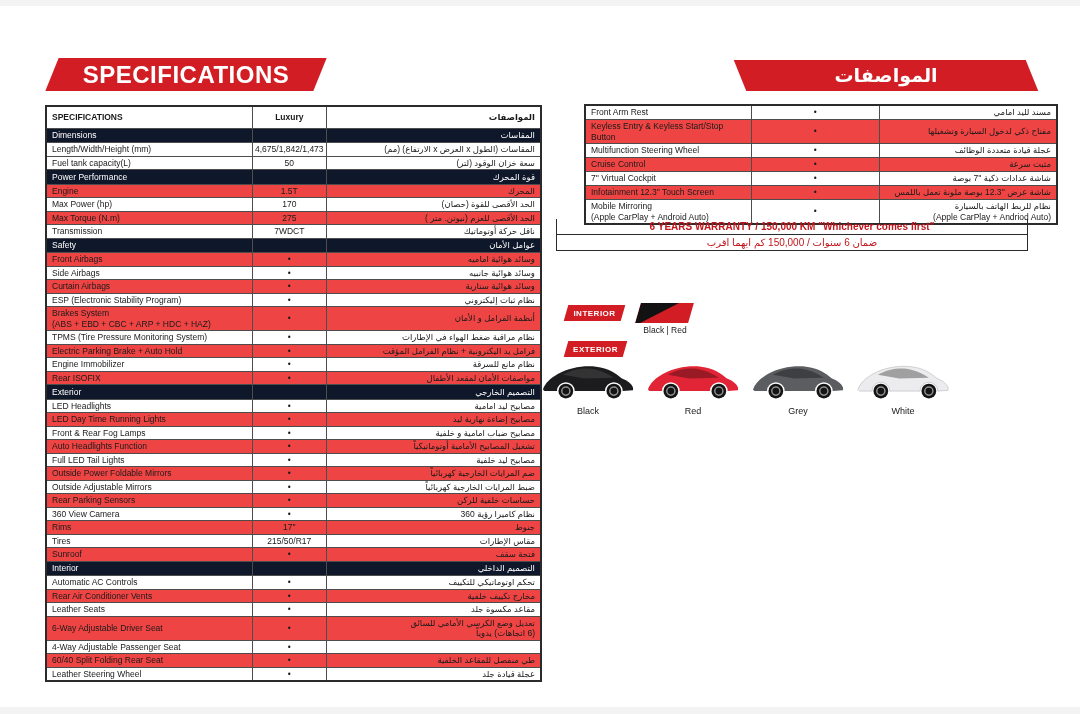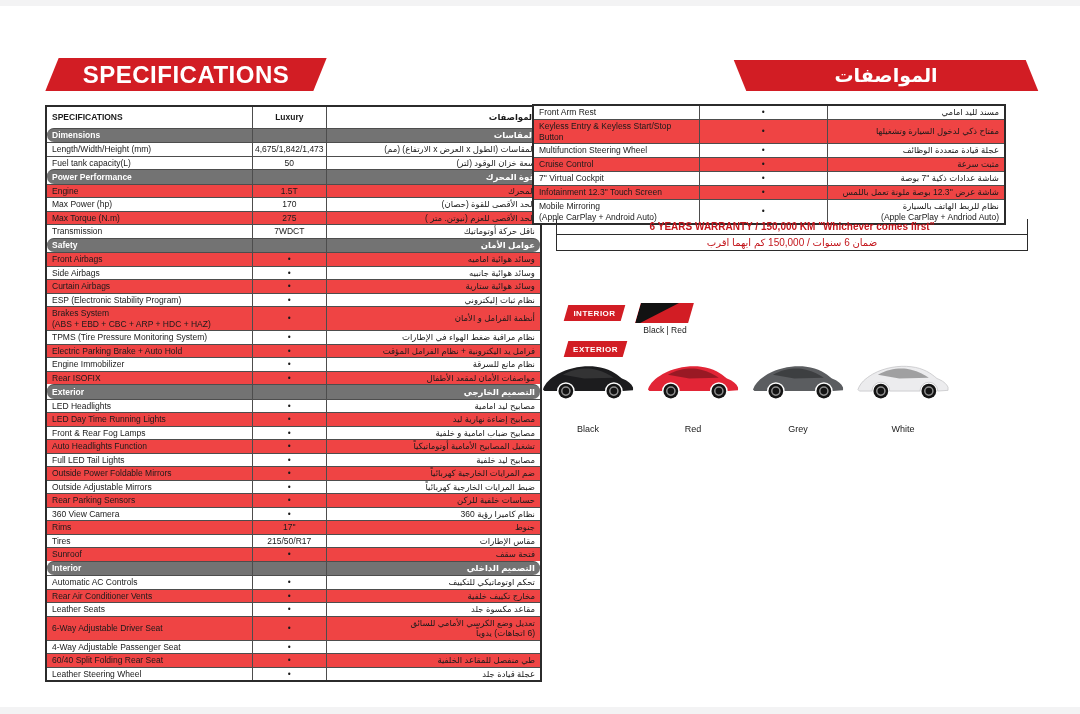--- a/index.html
+++ b/index.html
@@ -19,37 +19,37 @@
   #banner-left{left:52px;top:58px;width:268px;height:33px;}
   #banner-left .bg{transform:skewX(-22deg);}
   #banner-left .txt{font-size:24px;}
   #banner-right{left:740px;top:60px;width:292px;height:31px;}
   #banner-right .bg{transform:skewX(22deg);}
   #banner-right .txt{font-size:19px;}
 
   
   .spec-table{position:absolute;border:2px solid #2b2b2b;background:#fff;font-size:8.5px;line-height:10.5px;}
   #left-table{left:45px;top:105px;width:493px;}
-  #right-table{left:532px;top:104px;width:470px;}
+  #right-table{left:584px;top:104px;width:470px;}
   .row{display:flex;border-top:1px solid #4d4d4d;align-items:stretch;}
   .row:first-child{border-top:none;}
   .c{padding:1px 5px;white-space:pre-line;display:flex;flex-direction:column;justify-content:center;box-sizing:border-box;}
   .c-en{text-align:left;}
   .c-val{text-align:right;align-items:center;}
   .c-ar{text-align:right;direction:rtl;font-size:8.5px;}
   #left-table .c-en{width:41.7%;border-right:1px solid #4d4d4d;}
   #left-table .c-val{width:15.1%;border-right:1px solid #4d4d4d;}
   #left-table .c-ar{width:43.2%;}
   #right-table .c-en{width:35.3%;border-right:1px solid #4d4d4d;}
   #right-table .c-val{width:27.2%;border-right:1px solid #4d4d4d;}
   #right-table .c-ar{width:37.5%;}
   #right-table .row{min-height:13px;}
   .thead{font-weight:bold;}
   .thead .c{padding:5px 5px;}
-  .section{background:#737373;color:#fff;font-weight:bold;border-radius:7px;}
+  .section{background:#0f172a;color:#fff;font-weight:normal;}
   .section .c{padding:1.5px 5px;}
   .shade{background:#ef4444;}
 
   
   #warranty{left:556px;top:219px;width:470px;position:absolute;border:1px solid #2b2b2b;border-top:none;}
   #warranty .wrow{border-top:1px solid #2b2b2b;text-align:center;color:#c3161c;font-size:10px;line-height:10px;padding:2.5px 2px;font-weight:bold;}
   #warranty .wrow:first-child{border-top:none;}
   #warranty .w-ar{direction:rtl;font-weight:normal;}
 
   
@@ -58,21 +58,21 @@
   .badge .txt{position:relative;color:#fff;font-weight:bold;font-size:8px;letter-spacing:.5px;}
   #badge-interior{left:566px;top:305px;width:57px;height:16px;}
   #badge-exterior{left:566px;top:341px;width:59px;height:16px;}
   #interior-swatch{position:absolute;left:638px;top:303px;width:53px;height:20px;background:#d21d24;transform:skewX(-16deg);overflow:hidden;}
   #interior-swatch .black-half{position:absolute;inset:0;background:#121212;clip-path:polygon(0 0,72% 0,0 115%);}
   #interior-swatch-label{position:absolute;left:626px;top:325px;width:78px;text-align:center;font-size:8.5px;}
 
   
   #cars{position:absolute;left:538px;top:360px;width:420px;display:flex;}
   .car-block{width:100px;margin-right:5px;text-align:center;}
-  .car-label{font-size:9px;margin-top:20px;text-align:center;}
+  .car-label{font-size:9px;margin-top:2px;text-align:center;}
 
   .ar{direction:rtl;}
 </style>
 </head>
 <body>
 
 <div class="edge-strip edge-top"></div>
 <div class="edge-strip edge-bottom"></div>
 
 <div class="banner" id="banner-left">

